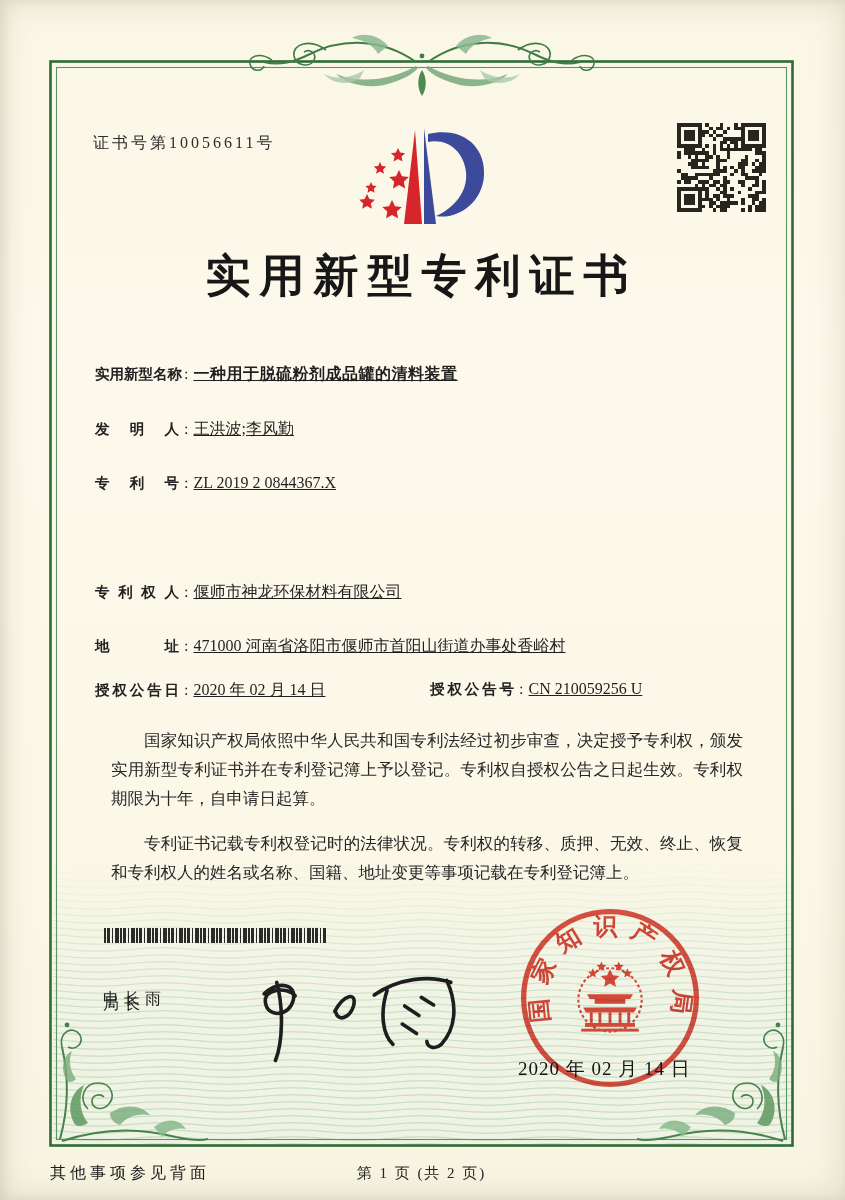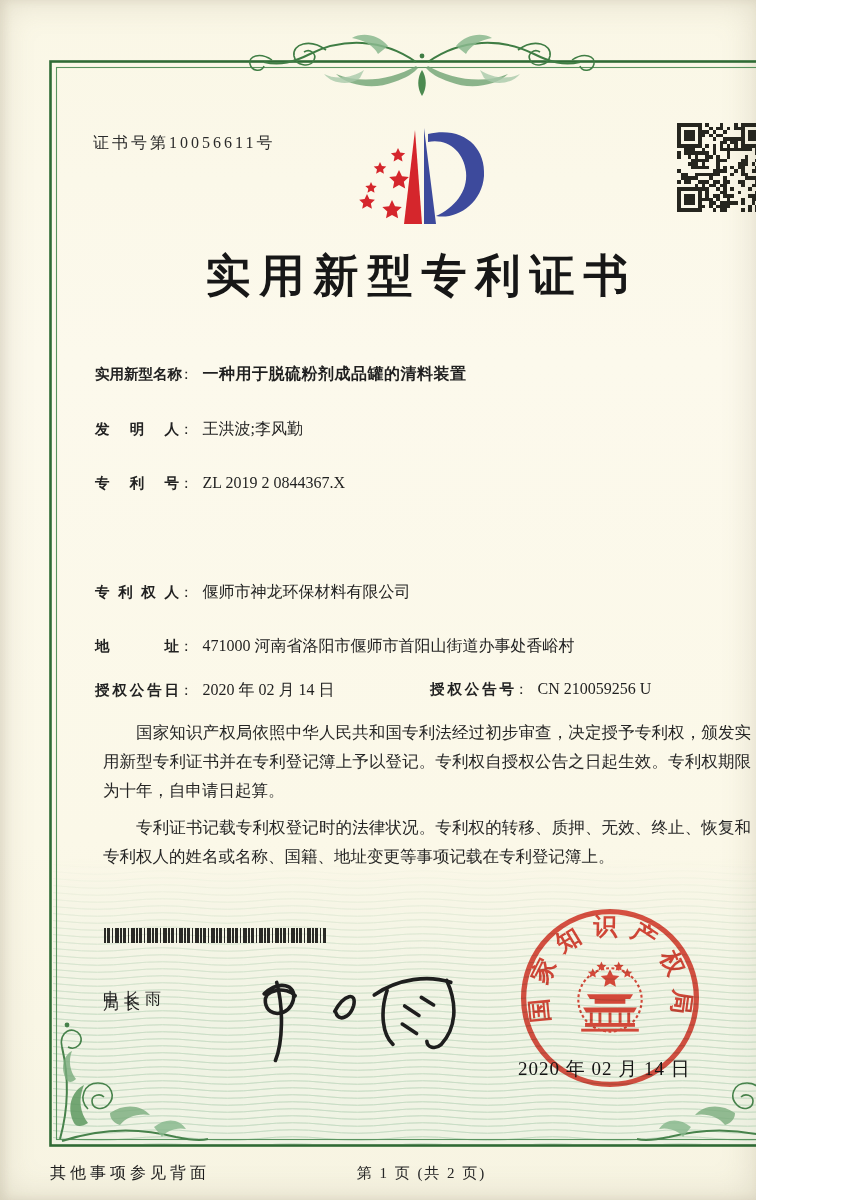--- a/index.html
+++ b/index.html
@@ -1,44 +1,44 @@
 <!DOCTYPE html>
 <html><head>
 <meta charset="utf-8">
 <style>
   html,body{margin:0;padding:0;}
   .page{
     position:relative;
-    width:756px;height:1200px;
+    width:845px;height:1200px;
     background:#fbf8e9;
     background-image:linear-gradient(180deg,#faf7e6 0%,#fcf9ec 30%,#fbf8e8 70%,#f7f4e2 100%);
     overflow:hidden;
     font-family:"Liberation Serif","DejaVu Serif",serif;
     color:#262626;
   }
   .page::after{
     content:"";position:absolute;inset:0;pointer-events:none;
     box-shadow:inset 0 0 34px rgba(130,120,90,.22), inset 4px 0 10px rgba(120,110,85,.12);
   }
   .abs{position:absolute;}
   svg{display:block;}
   .decor{position:absolute;left:0;top:0;z-index:1;}
   .cert-no{left:93px;top:133px;font-size:16px;letter-spacing:3px;color:#2b2b2b;z-index:3;}
   .title{left:50px;top:246px;width:743px;text-align:center;font-size:45px;font-weight:bold;
          letter-spacing:9px;color:#171717;z-index:3;}
   .row{left:95px;width:700px;white-space:nowrap;z-index:3;}
   .lbl{display:inline-block;width:84px;font-size:14.5px;color:#222;
        text-align:justify;text-align-last:justify;vertical-align:baseline;font-weight:bold;}
   .colon{font-size:14.5px;}
-  .val{font-size:16px;margin-left:9px;color:#1f1f1f;}
+  .val{font-size:16px;color:#1f1f1f;text-decoration:underline;}
   .val.strong{font-weight:bold;letter-spacing:.5px;}
   .grant2{position:absolute;left:335px;top:0;white-space:nowrap;}
   .body-text{left:95px;top:710px;width:664px;font-size:16.5px;line-height:29px;
              text-align:justify;z-index:3;}
-  .body-text p{margin:8px;text-indent:2em;}
+  .body-text p{margin:16px;text-indent:2em;}
   .signer{left:103px;font-size:16px;letter-spacing:5px;color:#1d1d1d;z-index:4;}
   .seal-date{left:518px;top:1056px;font-size:19px;letter-spacing:1px;color:#141414;z-index:6;white-space:nowrap;}
   .page-info{left:50px;top:1117px;width:743px;text-align:center;font-size:15px;letter-spacing:2px;z-index:4;margin-top:47px;}
   .back-note{left:50px;top:1163px;width:743px;text-align:left;font-size:16px;letter-spacing:4px;color:#1c1c1c;z-index:3;}
   .seal-box{left:514px;top:902px;z-index:5;mix-blend-mode:multiply;opacity:.92;}
   .sig-box{left:230px;top:966px;z-index:4;}
   .qr-box{left:677px;top:123px;z-index:3;}
   .logo-box{left:352px;top:124px;z-index:3;}
   .barcode-box{left:104px;top:928px;z-index:3;}
 </style>

